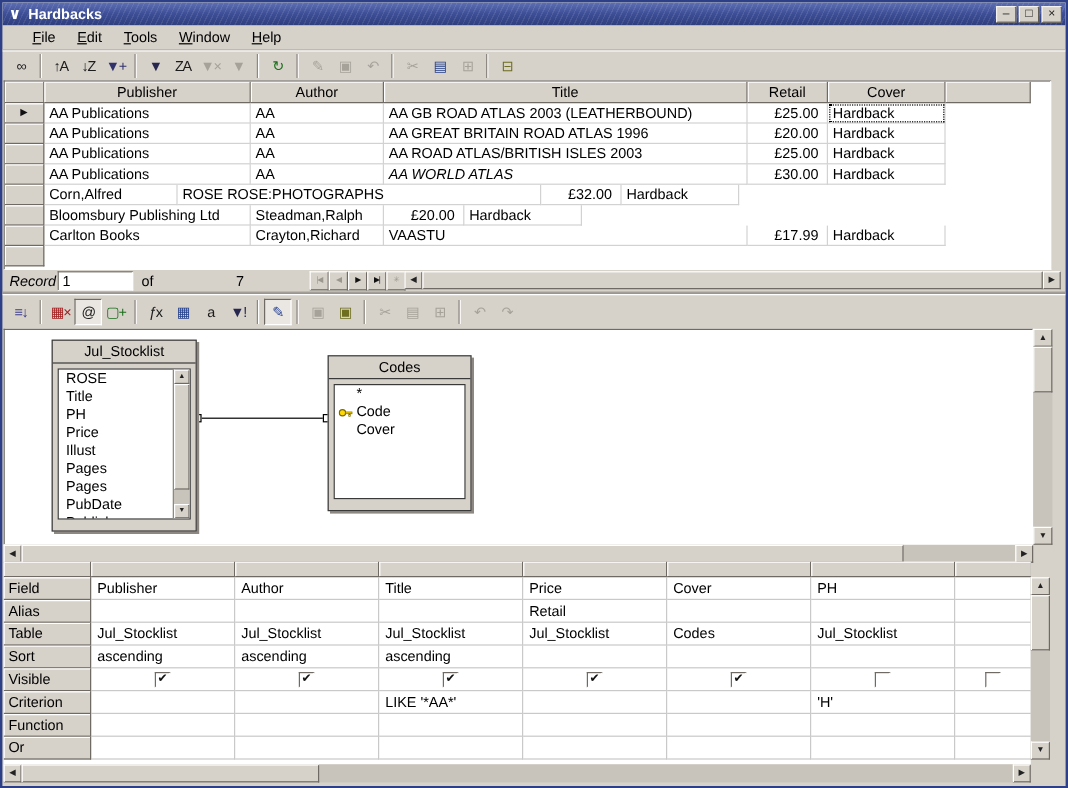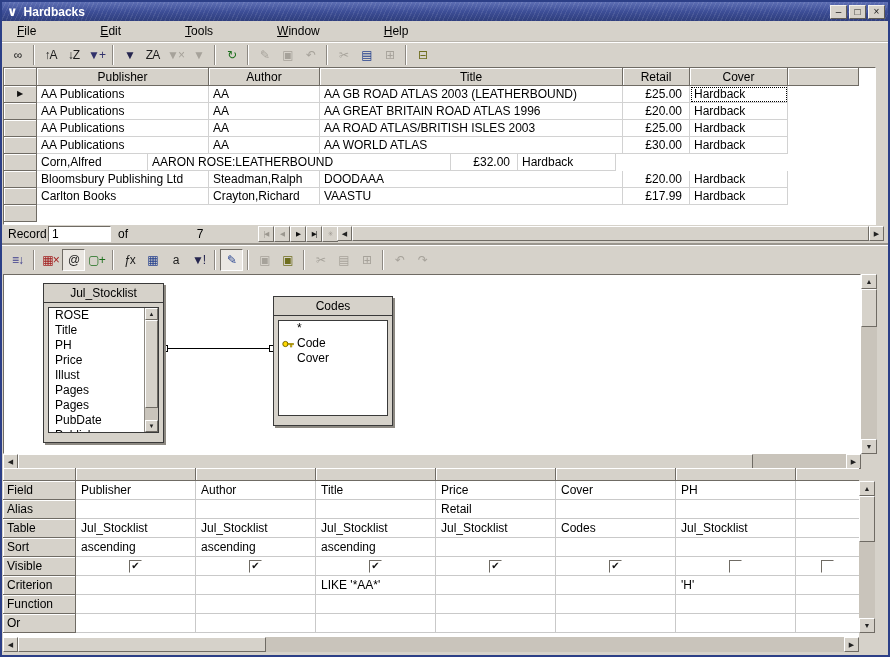--- a/index.html
+++ b/index.html
@@ -10,22 +10,22 @@
   .titlebar{position:absolute;left:0;top:0;right:0;height:19px;display:flex;align-items:center;
     background:linear-gradient(180deg,#5e6fb4 0%,#3d4e97 50%,#2f3e7d 100%);}
   .titlebar::after{content:"";position:absolute;inset:0;pointer-events:none;
     background:repeating-linear-gradient(115deg,transparent 0 3px,rgba(255,255,255,.09) 3px 4px);}
   .win-icon{color:#fff;font-weight:bold;font-size:13px;margin:0 6px 0 5px;line-height:1;z-index:1;}
   .win-title{color:#fff;font-weight:bold;font-size:12px;z-index:1;}
   .win-controls{margin-left:auto;display:flex;gap:2px;margin-right:3px;z-index:1;}
   .win-btn{width:17px;height:14px;background:#d6d2ca;border:1px solid;border-color:#f4f2ee #5f5b55 #5f5b55 #f4f2ee;
     display:flex;align-items:center;justify-content:center;font-size:10px;line-height:1;color:#1a1a1a;}
   
-  .menubar{position:absolute;left:0;top:19px;right:0;height:21px;display:flex;align-items:center;padding-left:6px;
-    border-bottom:1px solid #b9b5ad;gap:46px;}
+  .menubar{position:absolute;left:0;top:19px;right:0;height:21px;display:flex;align-items:center;padding-left:16px;
+    border-bottom:1px solid #b9b5ad;}
   .menu-item{padding:2px 9px;cursor:default;}
   
   .toolbar{position:absolute;left:0;right:0;display:flex;align-items:center;padding-left:4px;}
   .toolbar1{top:40px;height:25px;box-shadow:inset 0 1px 0 #fff;}
   .toolbar2{top:242px;height:30px;border-top:1px solid #9a968e;box-shadow:inset 0 1px 0 #fff;}
   .tb-btn{width:23px;height:22px;display:flex;align-items:center;justify-content:center;flex:none;border:1px solid transparent;}
   .tb-btn.pressed{background:#eae7e2;border-color:#6f6b64 #fff #fff #6f6b64;}
   .tb-glyph{font-size:12px;line-height:1;letter-spacing:-1px;white-space:nowrap;}
   .tb-btn.disabled .tb-glyph{color:#a6a29a !important;}
   .tb-sep{width:2px;height:20px;border-left:1px solid #8d8982;border-right:1px solid #fff;margin:0 4px;flex:none;}
@@ -37,21 +37,21 @@
   .rg-hd,.rg-rowhdr{background:#d6d2ca;border-right:1px solid #6f6b64;border-bottom:1px solid #6f6b64;
     box-shadow:inset 1px 1px 0 #fff;display:flex;align-items:center;justify-content:center;flex:none;overflow:hidden;}
   .rg-rowhdr{width:33px;}
   .cur-marker{font-size:8px;line-height:1;color:#111;}
   .rg-cell{border-right:1px solid #d2d2d2;border-bottom:1px solid #d2d2d2;display:flex;align-items:center;
     padding:0 4px;white-space:nowrap;overflow:hidden;flex:none;}
   .rg-cell.num{justify-content:flex-end;padding-right:7px;}
   .rg-cell.focused{outline:1px dotted #000;outline-offset:-2px;}
   
   .recordbar{position:absolute;left:0;top:223px;right:0;height:19px;border-bottom:1px solid #9a968e;}
-  .rec-label{position:absolute;left:6px;top:2px;}
+  .rec-label{position:absolute;left:6px;top:2px;font-style:italic;}
   .rec-input{position:absolute;left:46px;top:1px;width:63px;height:16px;background:#fff;
     border:1px solid;border-color:#6f6b64 #fff #fff #6f6b64;font:12px "Liberation Sans",sans-serif;padding-left:3px;}
   .rec-of{position:absolute;left:116px;top:2px;}
   .rec-total{position:absolute;left:186px;top:2px;width:24px;text-align:center;}
   .rec-btns{position:absolute;left:256px;top:1px;display:flex;}
   .rec-btn{width:16px;height:16px;background:#d6d2ca;border:1px solid;border-color:#fff #6f6b64 #6f6b64 #fff;
     display:flex;align-items:center;justify-content:center;font-size:6.5px;line-height:1;color:#111;letter-spacing:-1px;}
   .rec-btn.disabled{color:#9b978f;}
   
   .hscroll{position:absolute;height:15px;background:#c9c4bb;display:flex;}
@@ -213,36 +213,35 @@
         <span class="rg-cell" style="width: 172px;">AA Publications</span>
         <span class="rg-cell" style="width: 111px;">AA</span>
         <span class="rg-cell" style="width: 303px;">AA ROAD ATLAS/BRITISH ISLES 2003</span>
         <span class="rg-cell num" style="width: 67px;">£25.00</span>
         <span class="rg-cell" style="width: 98px;">Hardback</span>
       </div>
       <div class="rg-row">
         <span class="rg-rowhdr"></span>
         <span class="rg-cell" style="width: 172px;">AA Publications</span>
         <span class="rg-cell" style="width: 111px;">AA</span>
-        <span class="rg-cell" style="width: 303px;">AA WORLD ATLAS</span>
+        <span class="rg-cell" style="width: 303px; font-style: italic;">AA WORLD ATLAS</span>
         <span class="rg-cell num" style="width: 67px;">£30.00</span>
         <span class="rg-cell" style="width: 98px;">Hardback</span>
       </div>
       <div class="rg-row">
         <span class="rg-rowhdr"></span>
         <span class="rg-cell" style="width: 111px;">Corn,Alfred</span>
-        <span class="rg-cell" style="width: 303px;">AARON ROSE:LEATHERBOUND</span>
+        <span class="rg-cell" style="width: 303px;">ROSE ROSE:PHOTOGRAPHS</span>
         <span class="rg-cell num" style="width: 67px;">£32.00</span>
         <span class="rg-cell" style="width: 98px;">Hardback</span>
       </div>
       <div class="rg-row">
         <span class="rg-rowhdr"></span>
         <span class="rg-cell" style="width: 172px;">Bloomsbury Publishing Ltd</span>
         <span class="rg-cell" style="width: 111px;">Steadman,Ralph</span>
-        <span class="rg-cell" style="width: 303px;">DOODAAA</span>
         <span class="rg-cell num" style="width: 67px;">£20.00</span>
         <span class="rg-cell" style="width: 98px;">Hardback</span>
       </div>
       <div class="rg-row">
         <span class="rg-rowhdr"></span>
         <span class="rg-cell" style="width: 172px;">Carlton Books</span>
         <span class="rg-cell" style="width: 111px;">Crayton,Richard</span>
         <span class="rg-cell" style="width: 303px;">VAASTU</span>
         <span class="rg-cell num" style="width: 67px;">£17.99</span>
         <span class="rg-cell" style="width: 98px;">Hardback</span>

